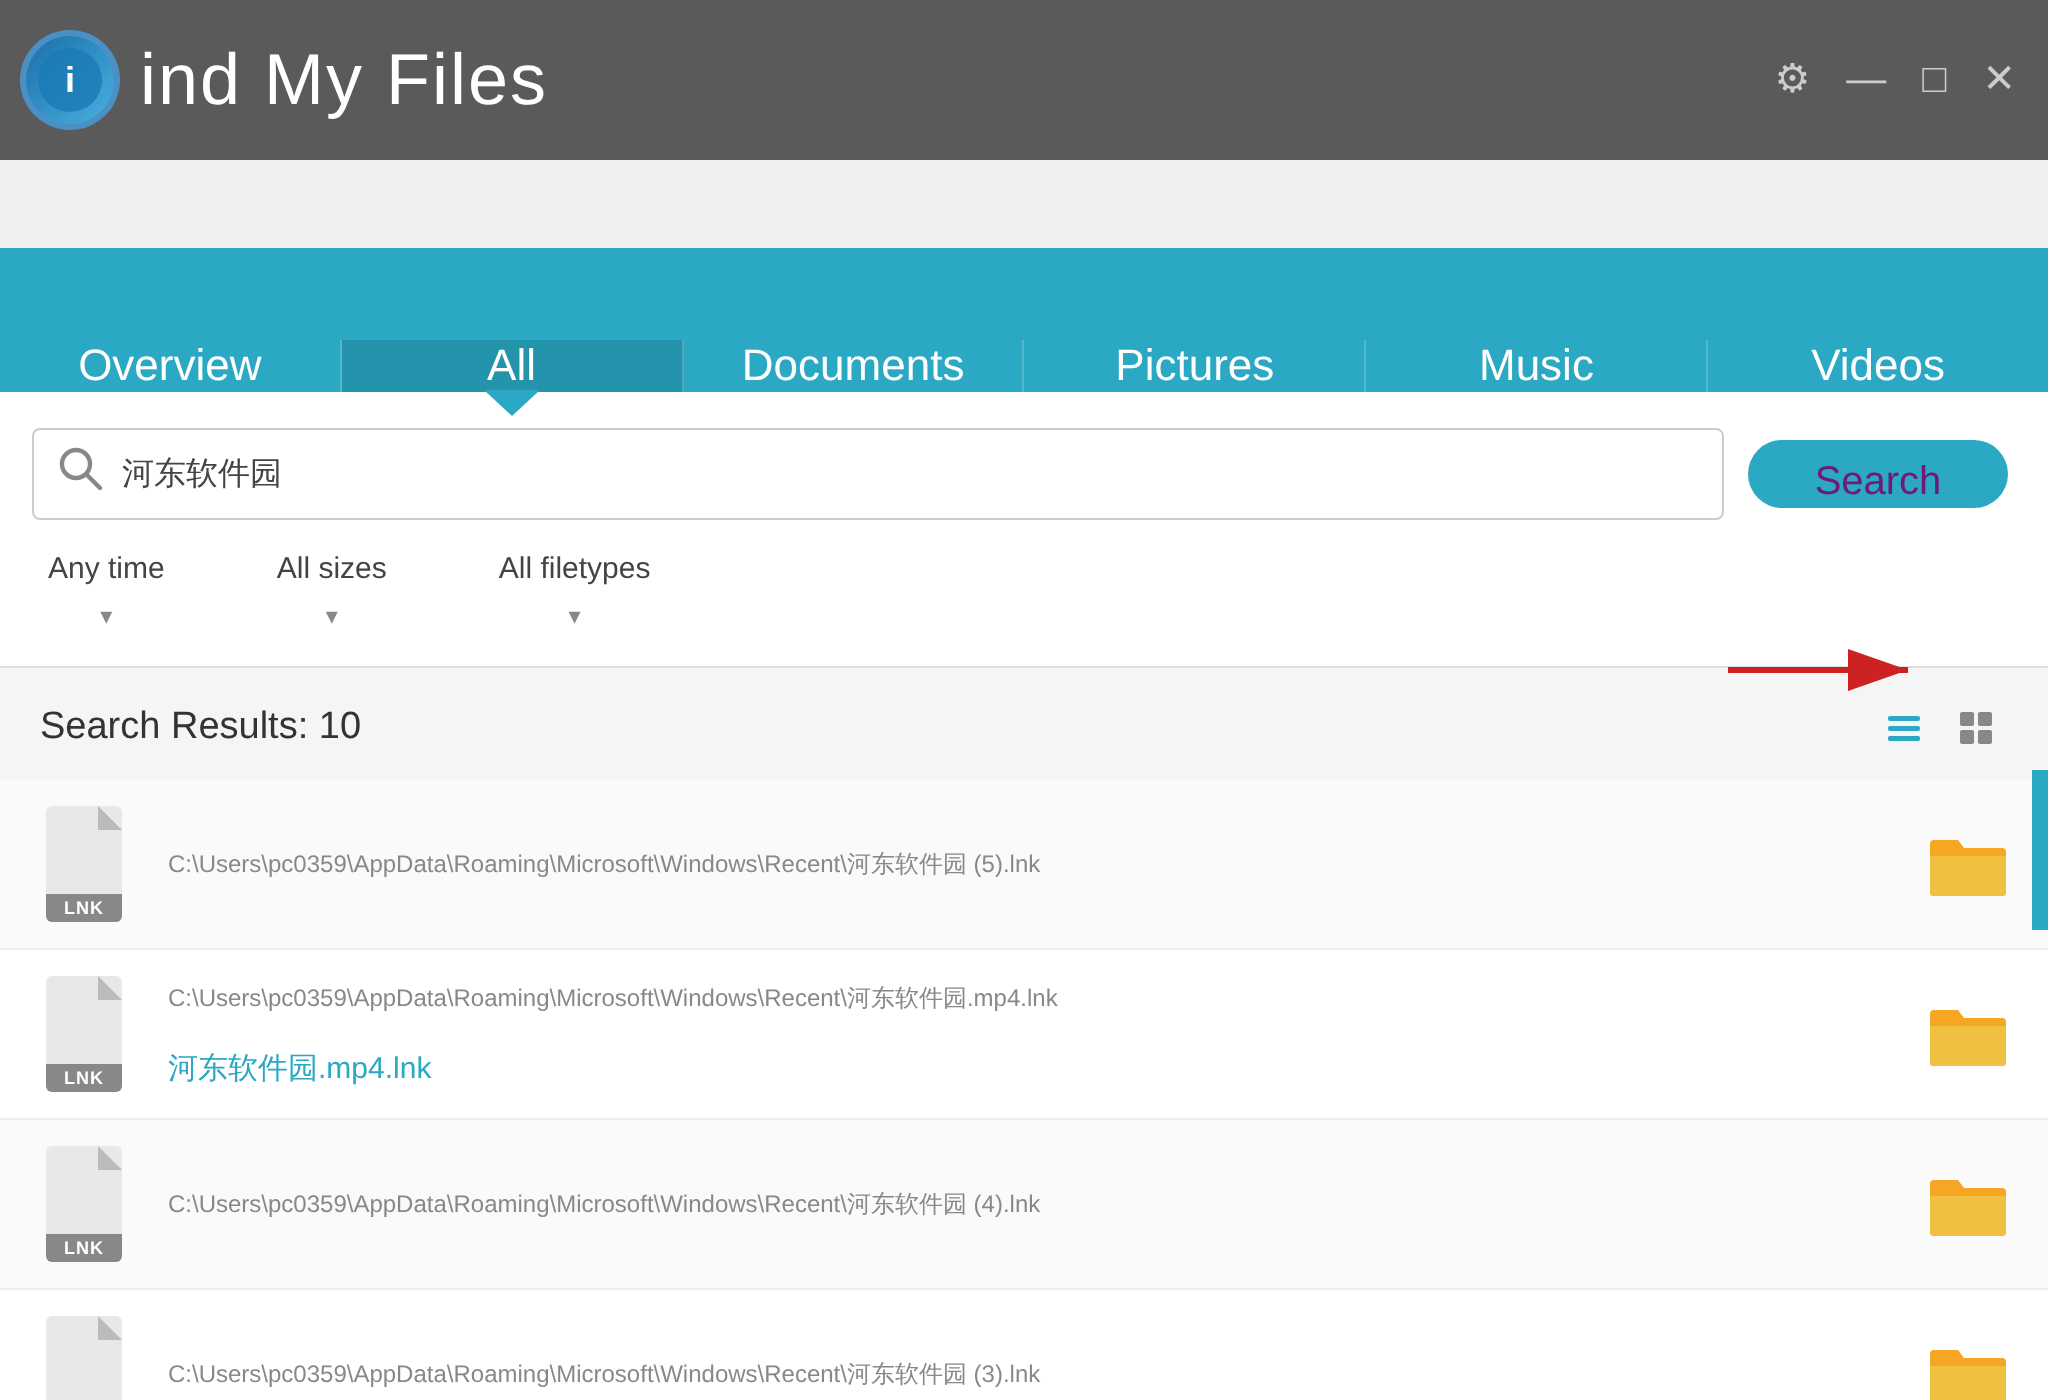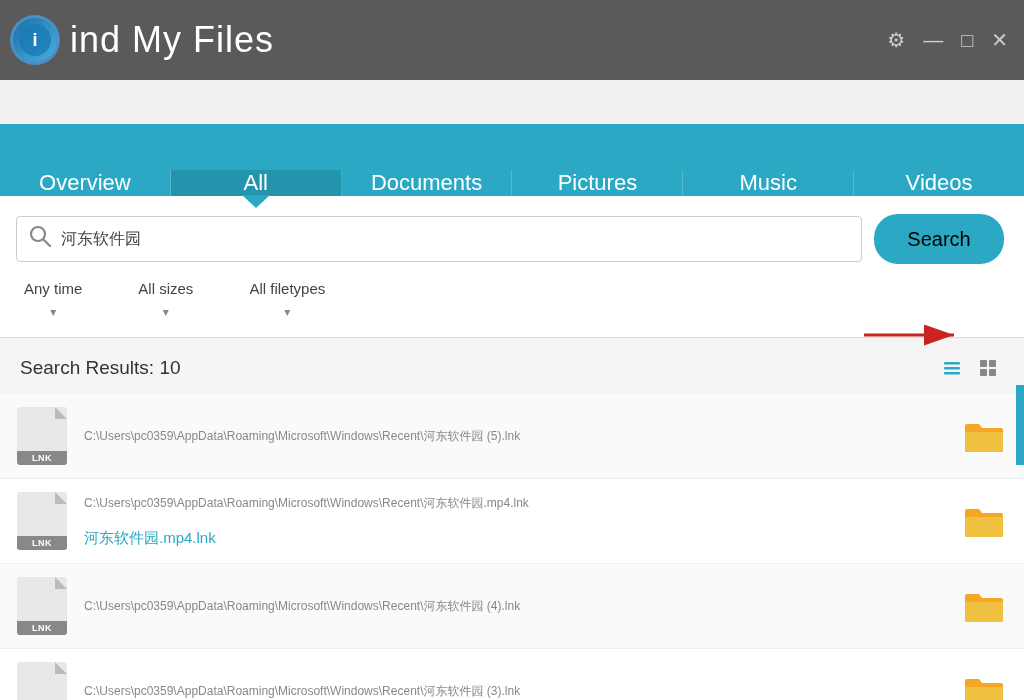--- a/index.html
+++ b/index.html
@@ -137,28 +137,28 @@
       font-size: 22px;
       margin-right: 10px;
     }
     .search-input-text {
       font-size: 16px;
       color: #444;
       flex: 1;
     }
     .search-btn {
       background: #2aa8c4;
-      color: #000000;
+      color: #701a75;
       border: none;
       border-radius: 24px;
       padding: 10px 32px;
       font-size: 20px;
       font-weight: 400;
       cursor: pointer;
-      height: 50px;
+      height: 34px;
       min-width: 130px;
     }
 
     .filters-row {
       display: flex;
       align-items: center;
       gap: 0;
     }
     .filter-dropdown {
       display: flex;
@@ -232,21 +232,21 @@
       width: 56px;
       height: 60px;
       display: flex;
       align-items: center;
       justify-content: center;
       margin-right: 14px;
       flex-shrink: 0;
       position: relative;
     }
     .file-icon-bg {
-      width: 50px;
+      width: 38px;
       height: 58px;
       background: #e8e8e8;
       border-radius: 3px;
       display: flex;
       flex-direction: column;
       align-items: center;
       justify-content: flex-end;
       position: relative;
     }
     .file-icon-bg::before {

